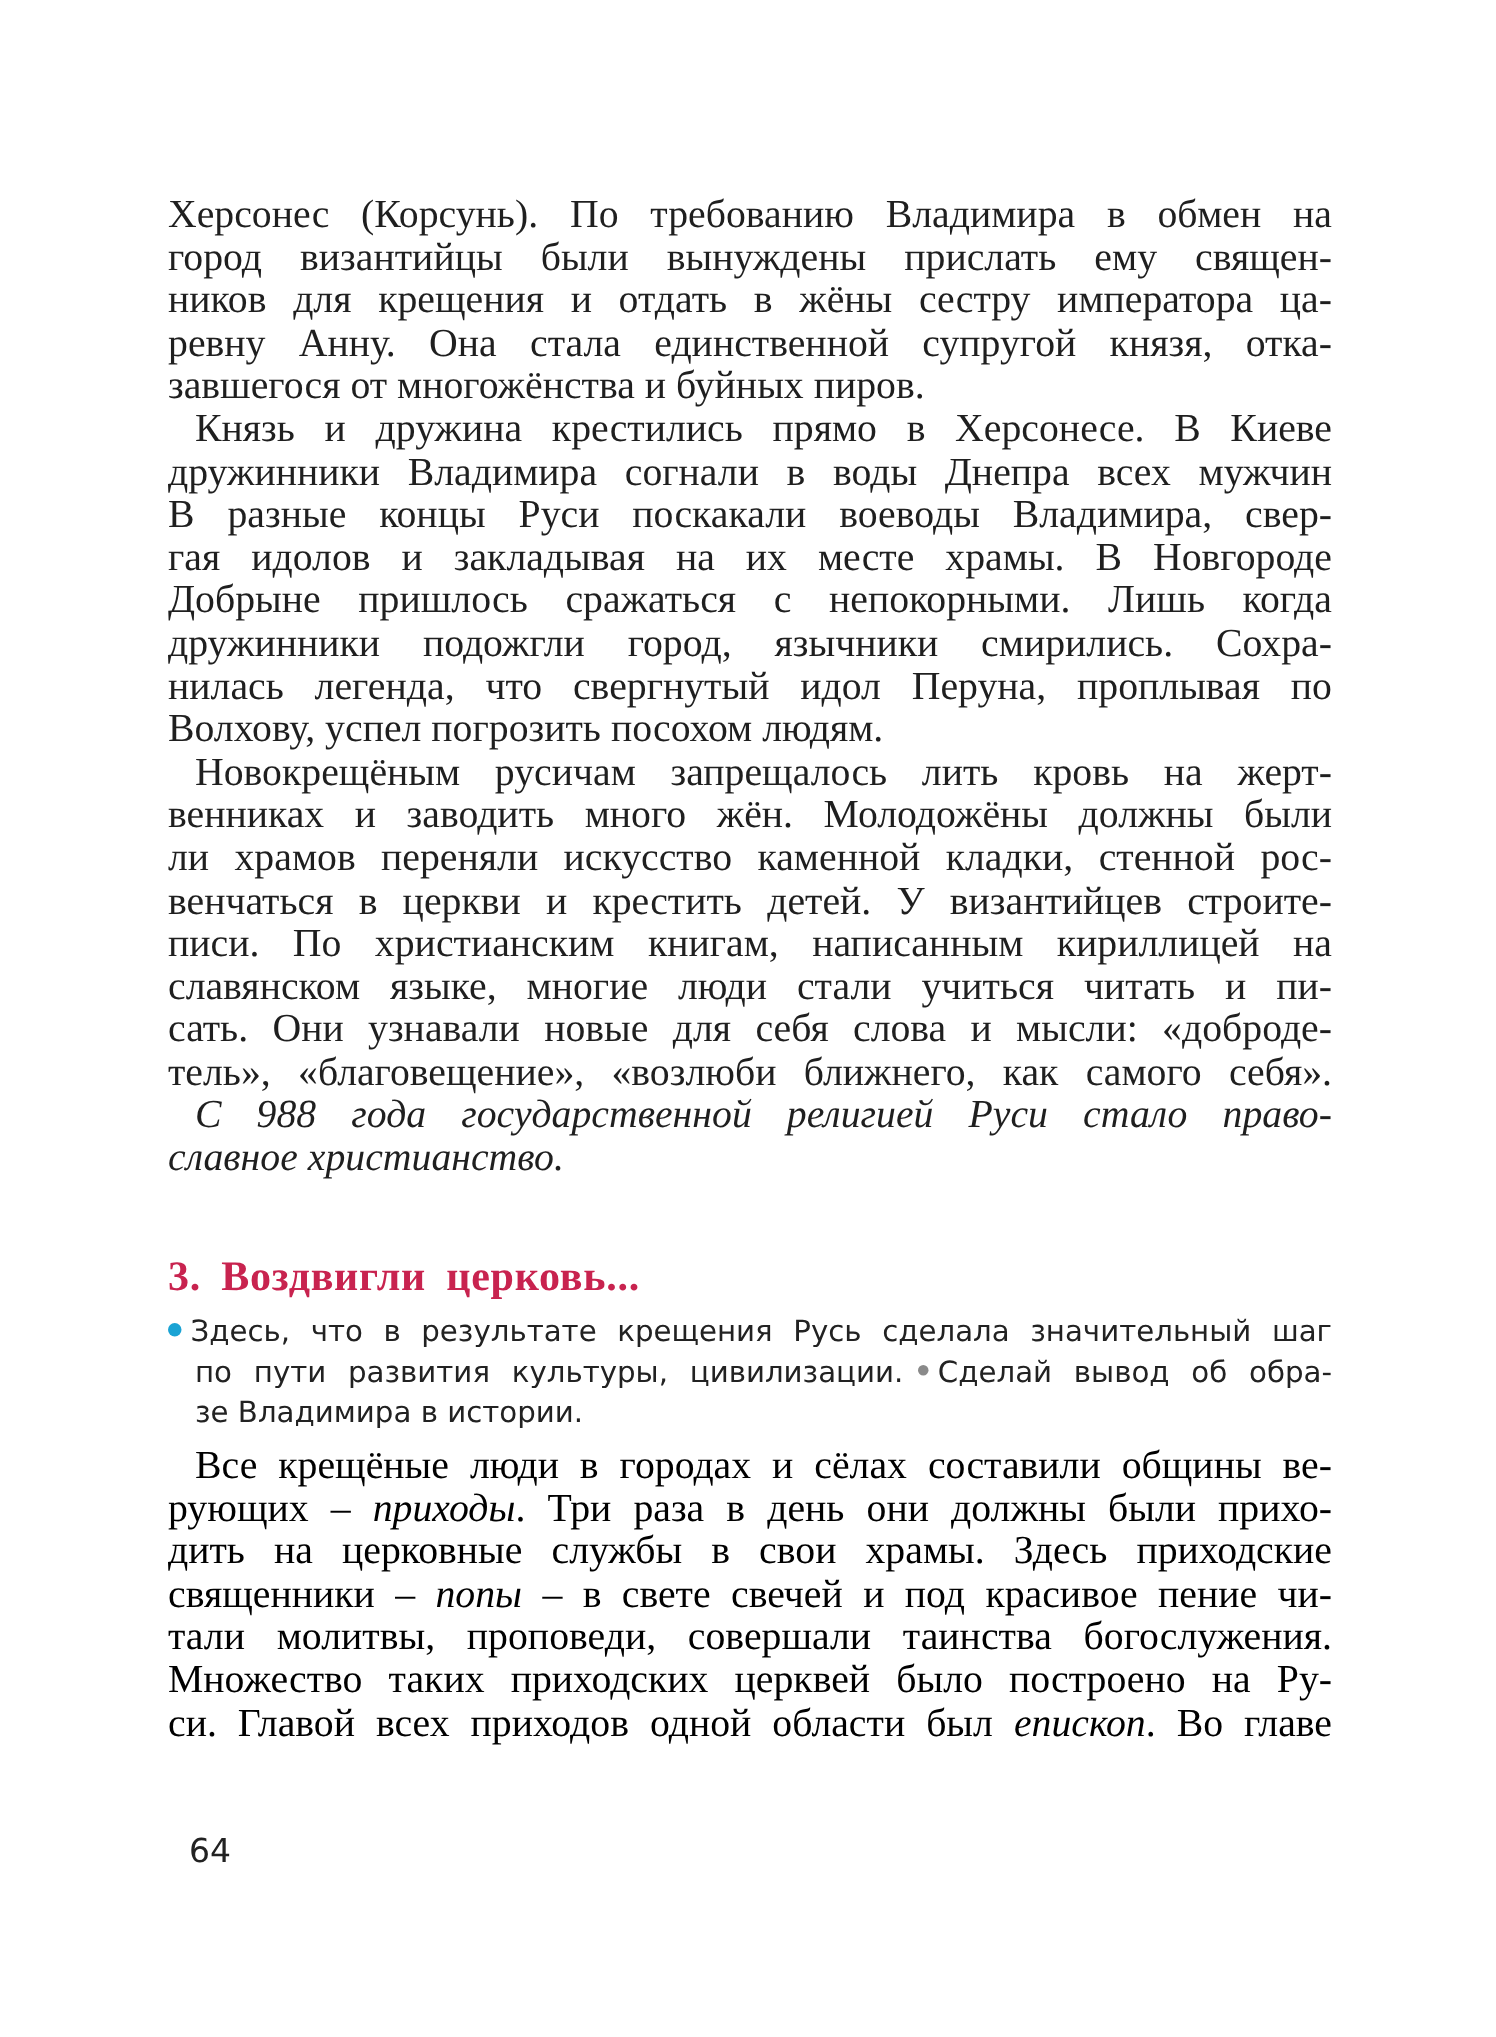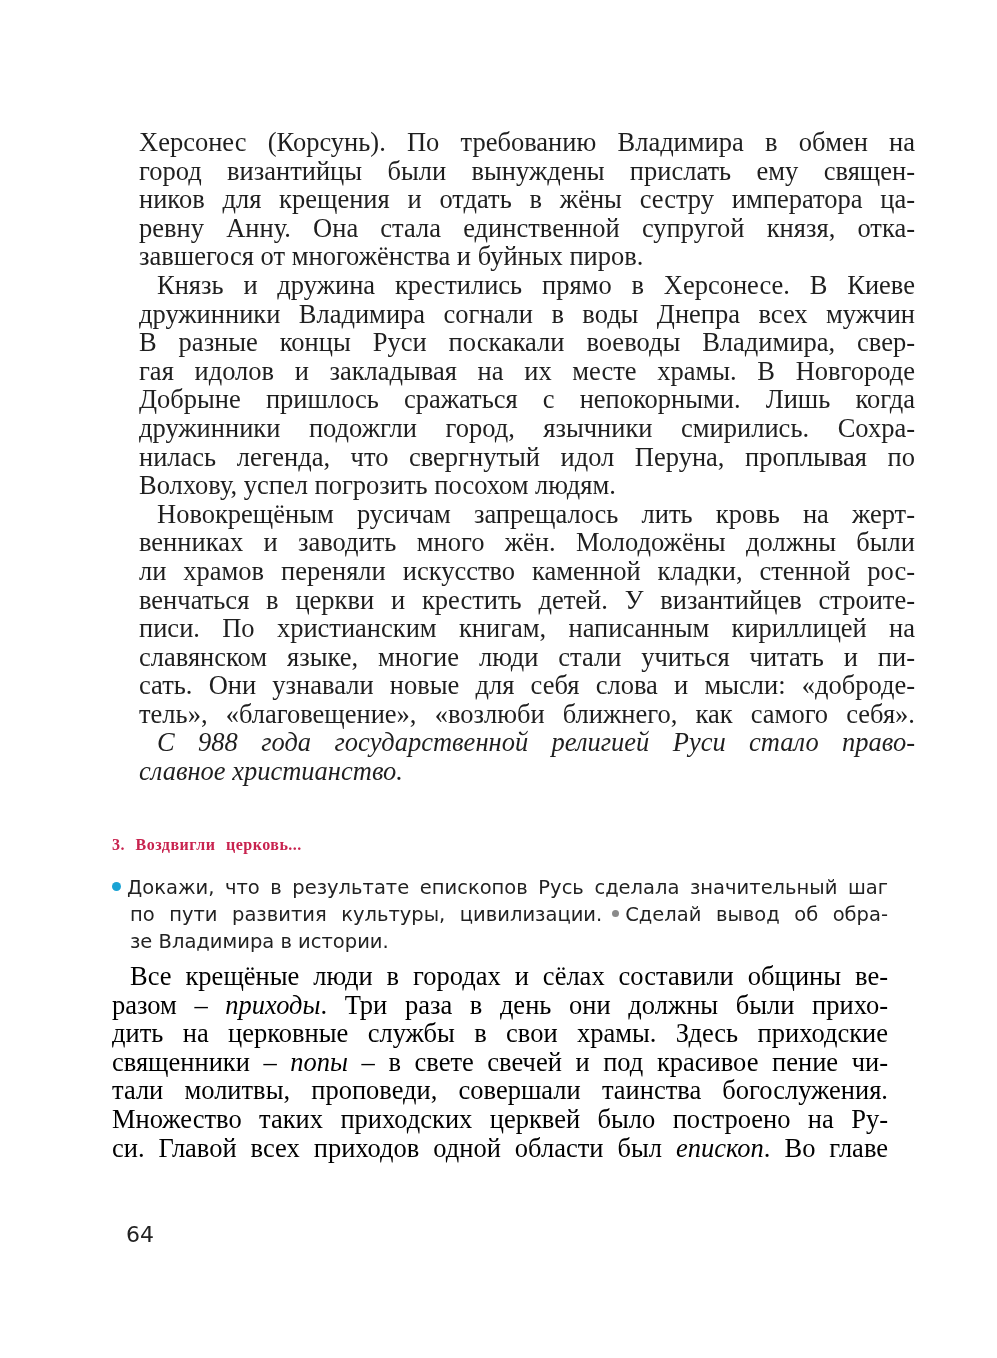--- a/index.html
+++ b/index.html
@@ -12,21 +12,20 @@
       height: 1358px;
       position: relative;
       overflow: hidden;
     }
     .page {
       position: absolute;
       left: 112px;
       top: 128px;
       width: 776px;
       color: #1f1f1f;
-      margin-left: 27px;
     }
     .body-text {
       font-family: "Liberation Serif", "DejaVu Serif", serif;
       font-size: 26.5px;
       line-height: 28.6px;
       text-align: justify;
       margin: 0;
       hyphens: manual;
     }
     .line {
@@ -47,21 +46,21 @@
     }
     .bold {
       font-weight: bold;
     }
     .section-heading {
       position: absolute;
       left: 112px;
       top: 836px;
       font-family: "Liberation Serif", "DejaVu Serif", serif;
       font-weight: bold;
-      font-size: 16px;
+      font-size: 28px;
       color: #c8234f;
       letter-spacing: 0.5px;
       word-spacing: 6px;
       margin: 0;
     }
     .task-block {
       position: absolute;
       left: 112px;
       top: 874px;
       width: 776px;
@@ -151,32 +150,32 @@
   <p class="body-text italic">
     <span class="line indent">С 988 года государственной религией Руси стало право-</span>
     <span class="line last">славное христианство.</span>
   </p>
 </div>
 
 <h3 class="section-heading">3.  Воздвигли  церковь...</h3>
 
 <div class="task-block">
   <span class="task-line first">
-    <span class="bullet"></span><span>Докажи, что в результате епископов Русь сделала значительный шаг</span>
+    <span class="bullet"></span><span>Здесь, что в результате крещения Русь сделала значительный шаг</span>
   </span>
   <span class="task-line">
     <span>по пути развития культуры, цивилизации.</span><span class="bullet gray"></span><span>Сделай вывод об обра-</span>
   </span>
   <span class="task-line last">зе Владимира в истории.</span>
 </div>
 
 <div class="block2">
   <p class="body-text">
     <span class="line indent">Все крещёные люди в городах и сёлах составили общины ве-</span>
-    <span class="line"><span>разом – </span><span class="italic">приходы</span><span>. Три раза в день они должны были прихо-</span></span>
+    <span class="line"><span>рующих – </span><span class="italic">приходы</span><span>. Три раза в день они должны были прихо-</span></span>
     <span class="line">дить на церковные службы в свои храмы. Здесь приходские</span>
     <span class="line"><span>священники – </span><span class="italic">попы</span><span> – в свете свечей и под красивое пение чи-</span></span>
     <span class="line">тали молитвы, проповеди, совершали таинства богослужения.</span>
     <span class="line">Множество таких приходских церквей было построено на Ру-</span>
     <span class="line"><span>си. Главой всех приходов одной области был </span><span class="italic">епископ</span><span>. Во главе</span></span>
   </p>
 </div>
 
 <div class="page-number">64</div>
 

